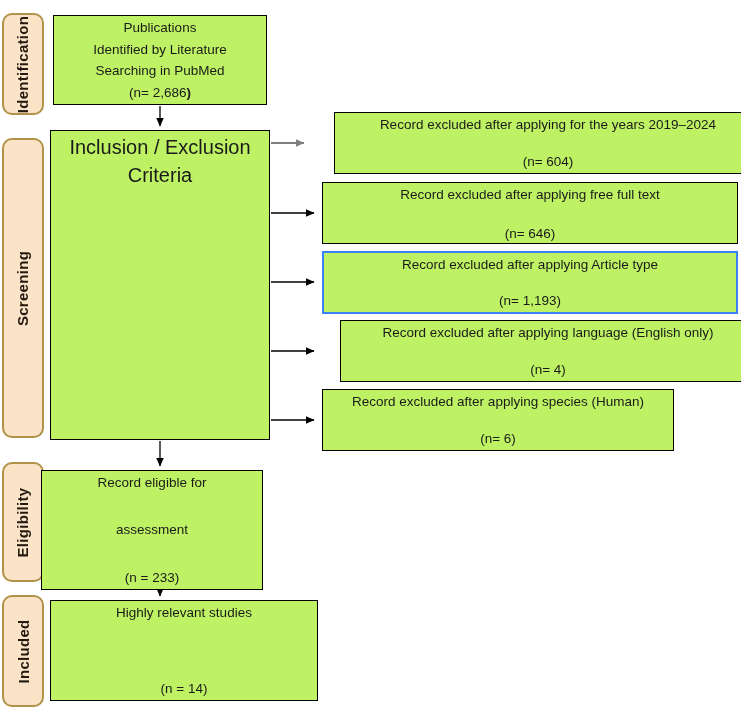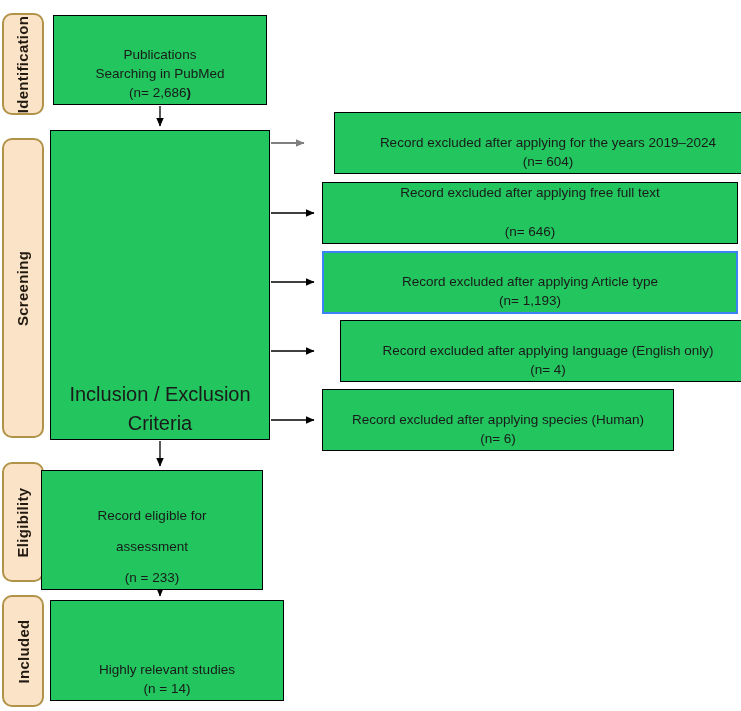--- a/index.html
+++ b/index.html
@@ -7,27 +7,27 @@
     position: relative;
     width: 741px;
     height: 711px;
     background: #ffffff;
     font-family: "Liberation Sans", sans-serif;
     color: #1a1a1a;
     overflow: hidden;
   }
   .flow-box {
     position: absolute;
-    background: #22c55e;
+    background: #bef264;
     border: 1px solid #000000;
     box-sizing: border-box;
     display: flex;
     flex-direction: column;
     align-items: center;
-    justify-content: flex-end;
+    justify-content: space-between;
     text-align: center;
     font-size: 13.5px;
     line-height: 1.42;
     padding: 2px 0;
   }
   .flow-box.muted { border: 2px solid #3b82f6; }
   .stage-label {
     position: absolute;
     background: #fbe3c8;
     border: 2px solid #b09348;
@@ -81,20 +81,21 @@
   </div>
   <div class="stage-label" style="left:2px; top:462px; width:42px; height:120px;">
     <span>Eligibility</span>
   </div>
   <div class="stage-label" style="left:2px; top:595px; width:42px; height:112px;">
     <span>Included</span>
   </div>
 
   <div class="flow-box" style="left:53px; top:15px; width:214px; height:90px;">
     <div>Publications</div>
+    <div>Identified by Literature</div>
     <div>Searching in PubMed</div>
     <div><span>(n= 2,686</span><span class="bold">)</span></div>
   </div>
 
   <div class="flow-box" style="left:50px; top:130px; width:220px; height:310px;">
     <div class="criteria-text">Inclusion / Exclusion Criteria</div>
   </div>
 
   <div class="flow-box" style="left:334px; top:112px; width:428px; height:62px;">
     <div>Record excluded after applying for the years 2019–2024</div>
@@ -116,18 +117,18 @@
     <div>Record excluded after applying species (Human)</div>
     <div>(n= 6)</div>
   </div>
 
   <div class="flow-box" style="left:41px; top:470px; width:222px; height:120px;gap:12px;">
     <div>Record eligible for</div>
     <div>assessment</div>
     <div>(n = 233)</div>
   </div>
 
-  <div class="flow-box" style="left:50px; top:600px; width:234px; height:101px;">
+  <div class="flow-box" style="left:50px; top:600px; width:268px; height:101px;">
     <div>Highly relevant studies</div>
     <div>(n = 14)</div>
   </div>
 
 </div>
 
 </body></html>

